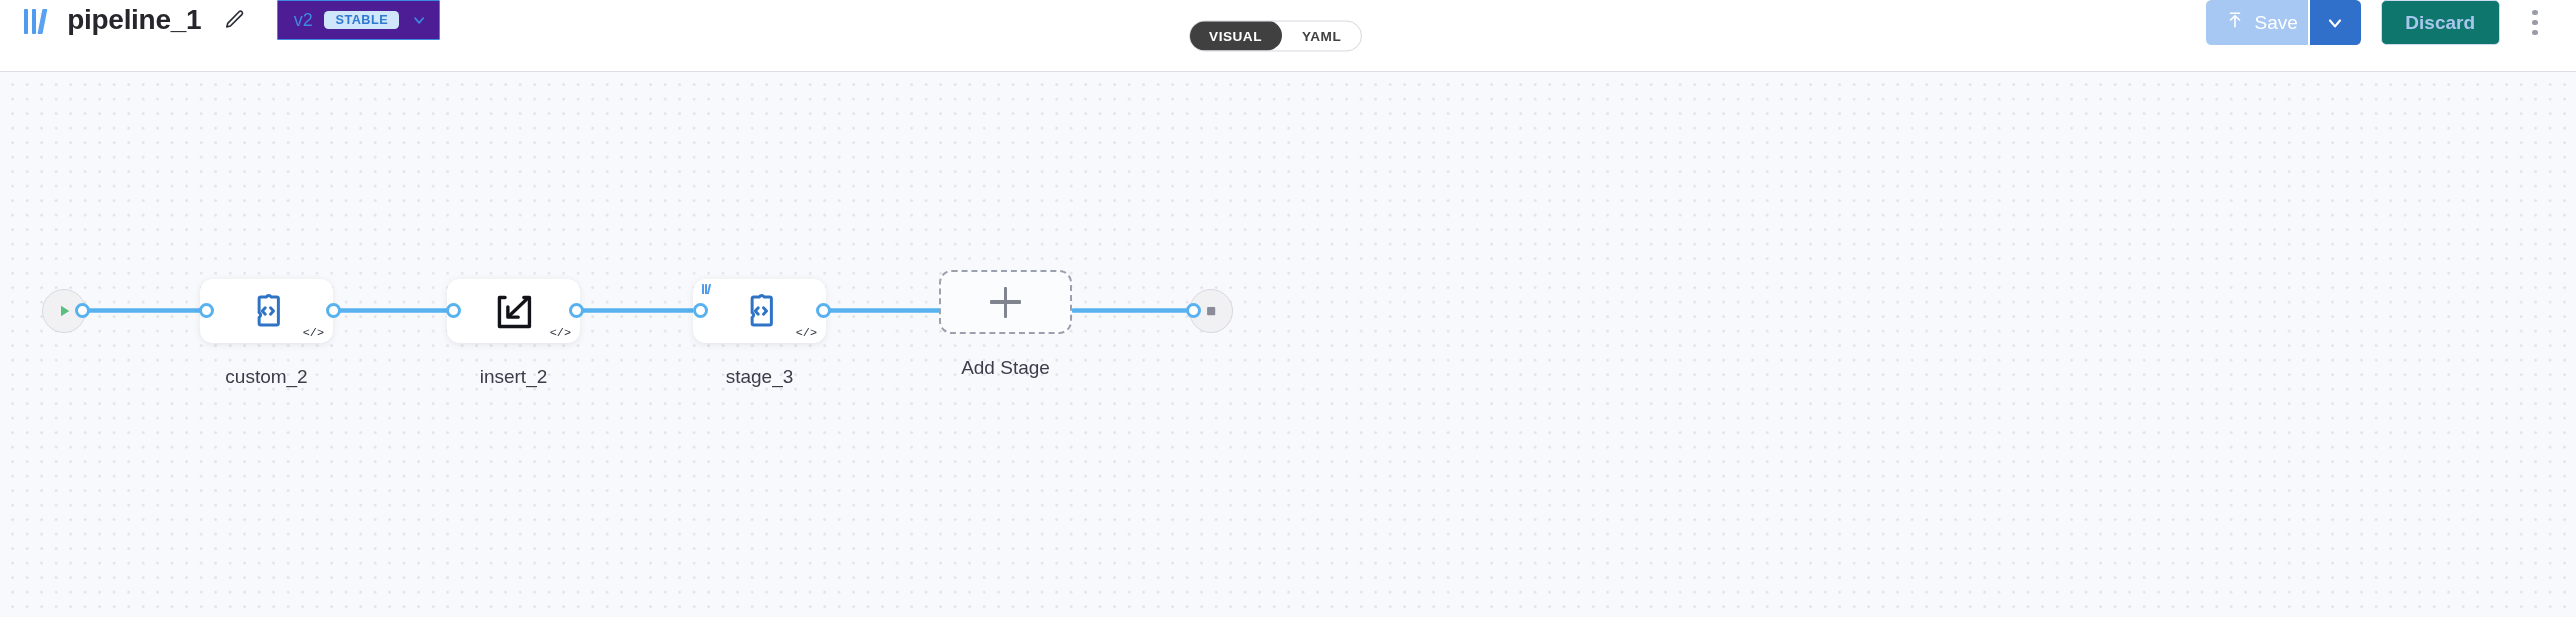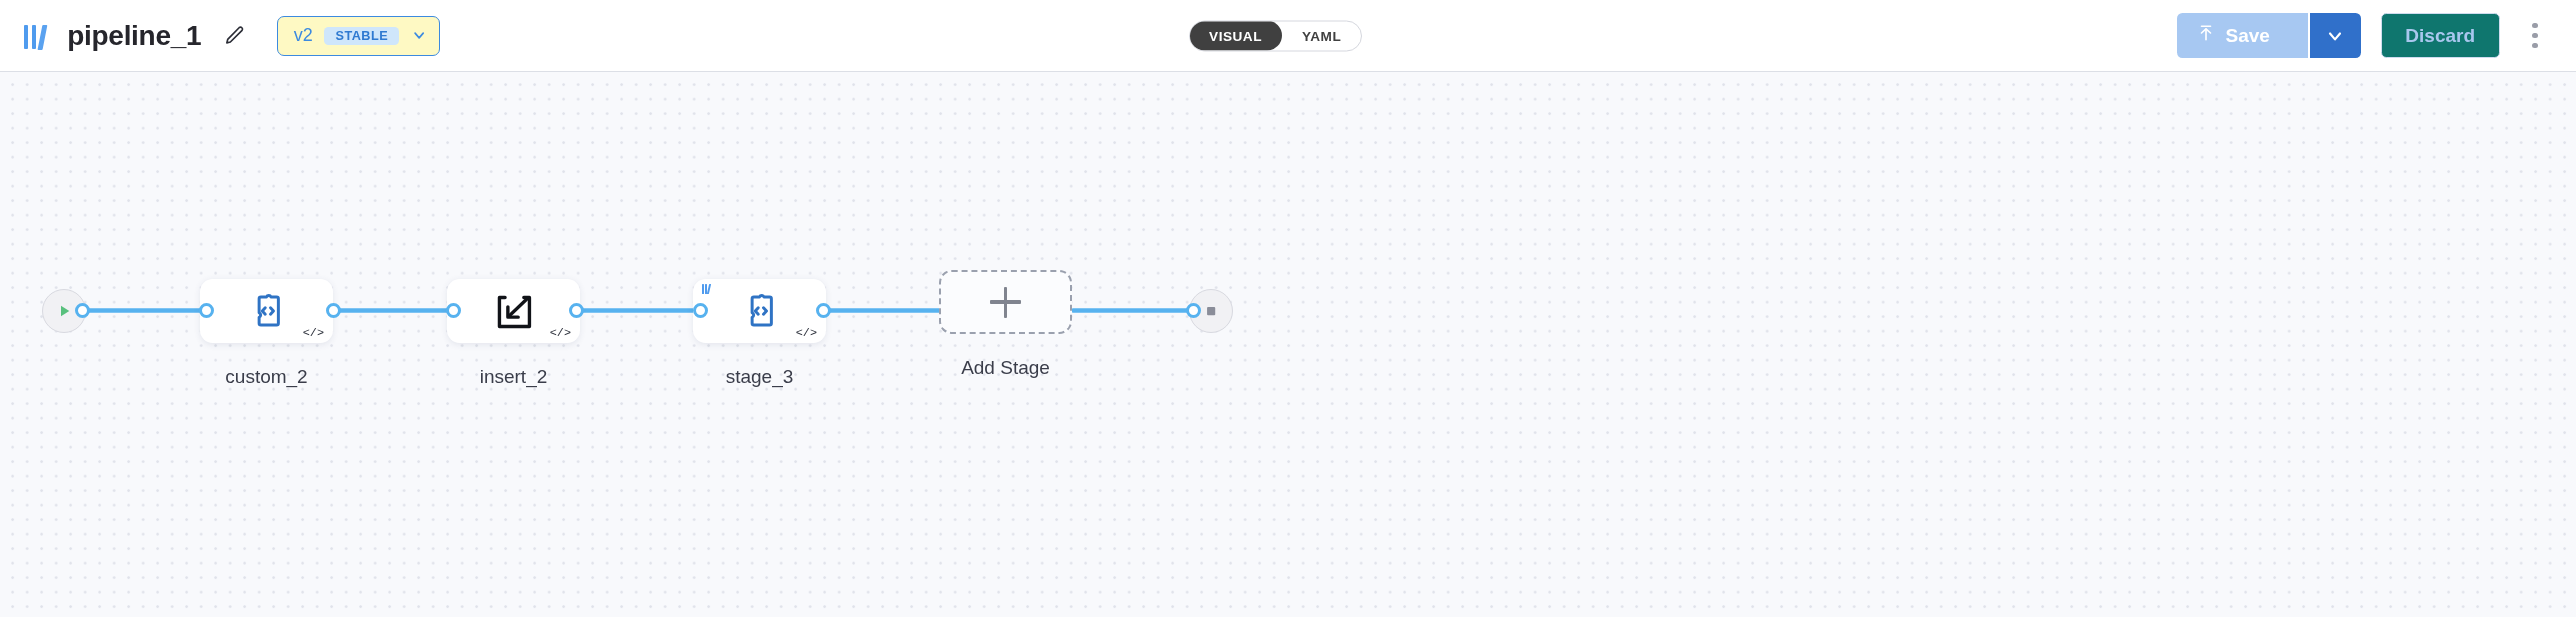--- a/index.html
+++ b/index.html
@@ -15,21 +15,21 @@
 
   .app { width: 2576px; height: 617px; display: flex; flex-direction: column; }
 
   
   .header {
     height: 72px;
     flex: 0 0 72px;
     background: #ffffff;
     border-bottom: 0.9px solid #dcdfe6;
     display: flex;
-    align-items: center;
+    align-items: flex-start;
     padding: 0 25.4px 0 23.6px;
     position: relative;
   }
 
   .header-left { display: flex; align-items: center; gap: 0; }
 
   .brand-logo {
     width: 31px; height: 27px;
     display: flex; align-items: flex-end; gap: 3.6px;
     margin-right: 12.7px;
@@ -49,26 +49,26 @@
     margin-left: 18px;
     width: 31px; height: 31px;
     display: flex; align-items: center; justify-content: center;
     cursor: pointer;
   }
 
   .version-chip {
     margin-left: 27px;
     height: 40px;
     border: 0.9px solid #3c8ae0;
-    border-radius: 7px;
+    border-radius: 1px;
     display: flex;
     align-items: center;
     padding: 0 11.8px 0 15.4px;
     gap: 11.8px;
-    background: #fef9c3;
+    background: #4c1d95;
     cursor: pointer;
   }
   .version-num { font-size: 18px; color: #3c8ae0; font-weight: 500; }
   .version-badge {
     background: #cfe6fb;
     color: #2f7ad1;
     font-size: 12.7px;
     font-weight: 700;
     letter-spacing: 0.5px;
     border-radius: 4.5px;
@@ -110,23 +110,23 @@
     display: flex;
     align-items: center;
     gap: 20px;
   }
 
   .save-group { display: flex; height: 45px; border-radius: 5.4px; overflow: hidden; }
   .save-main {
     background: #a7c8f2;
     color: #ffffff;
     font-size: 19px;
-    font-weight: 700;
+    font-weight: 400;
     display: flex; align-items: center; gap: 11px;
-    padding: 0 38px 0 20px;
+    padding: 0 10px 0 20px;
     cursor: default;
   }
   .save-split { width: 1.8px; background: #ffffff; }
   .save-caret {
     background: #3070ca;
     width: 51px;
     display: flex; align-items: center; justify-content: center;
     cursor: pointer;
   }
 

